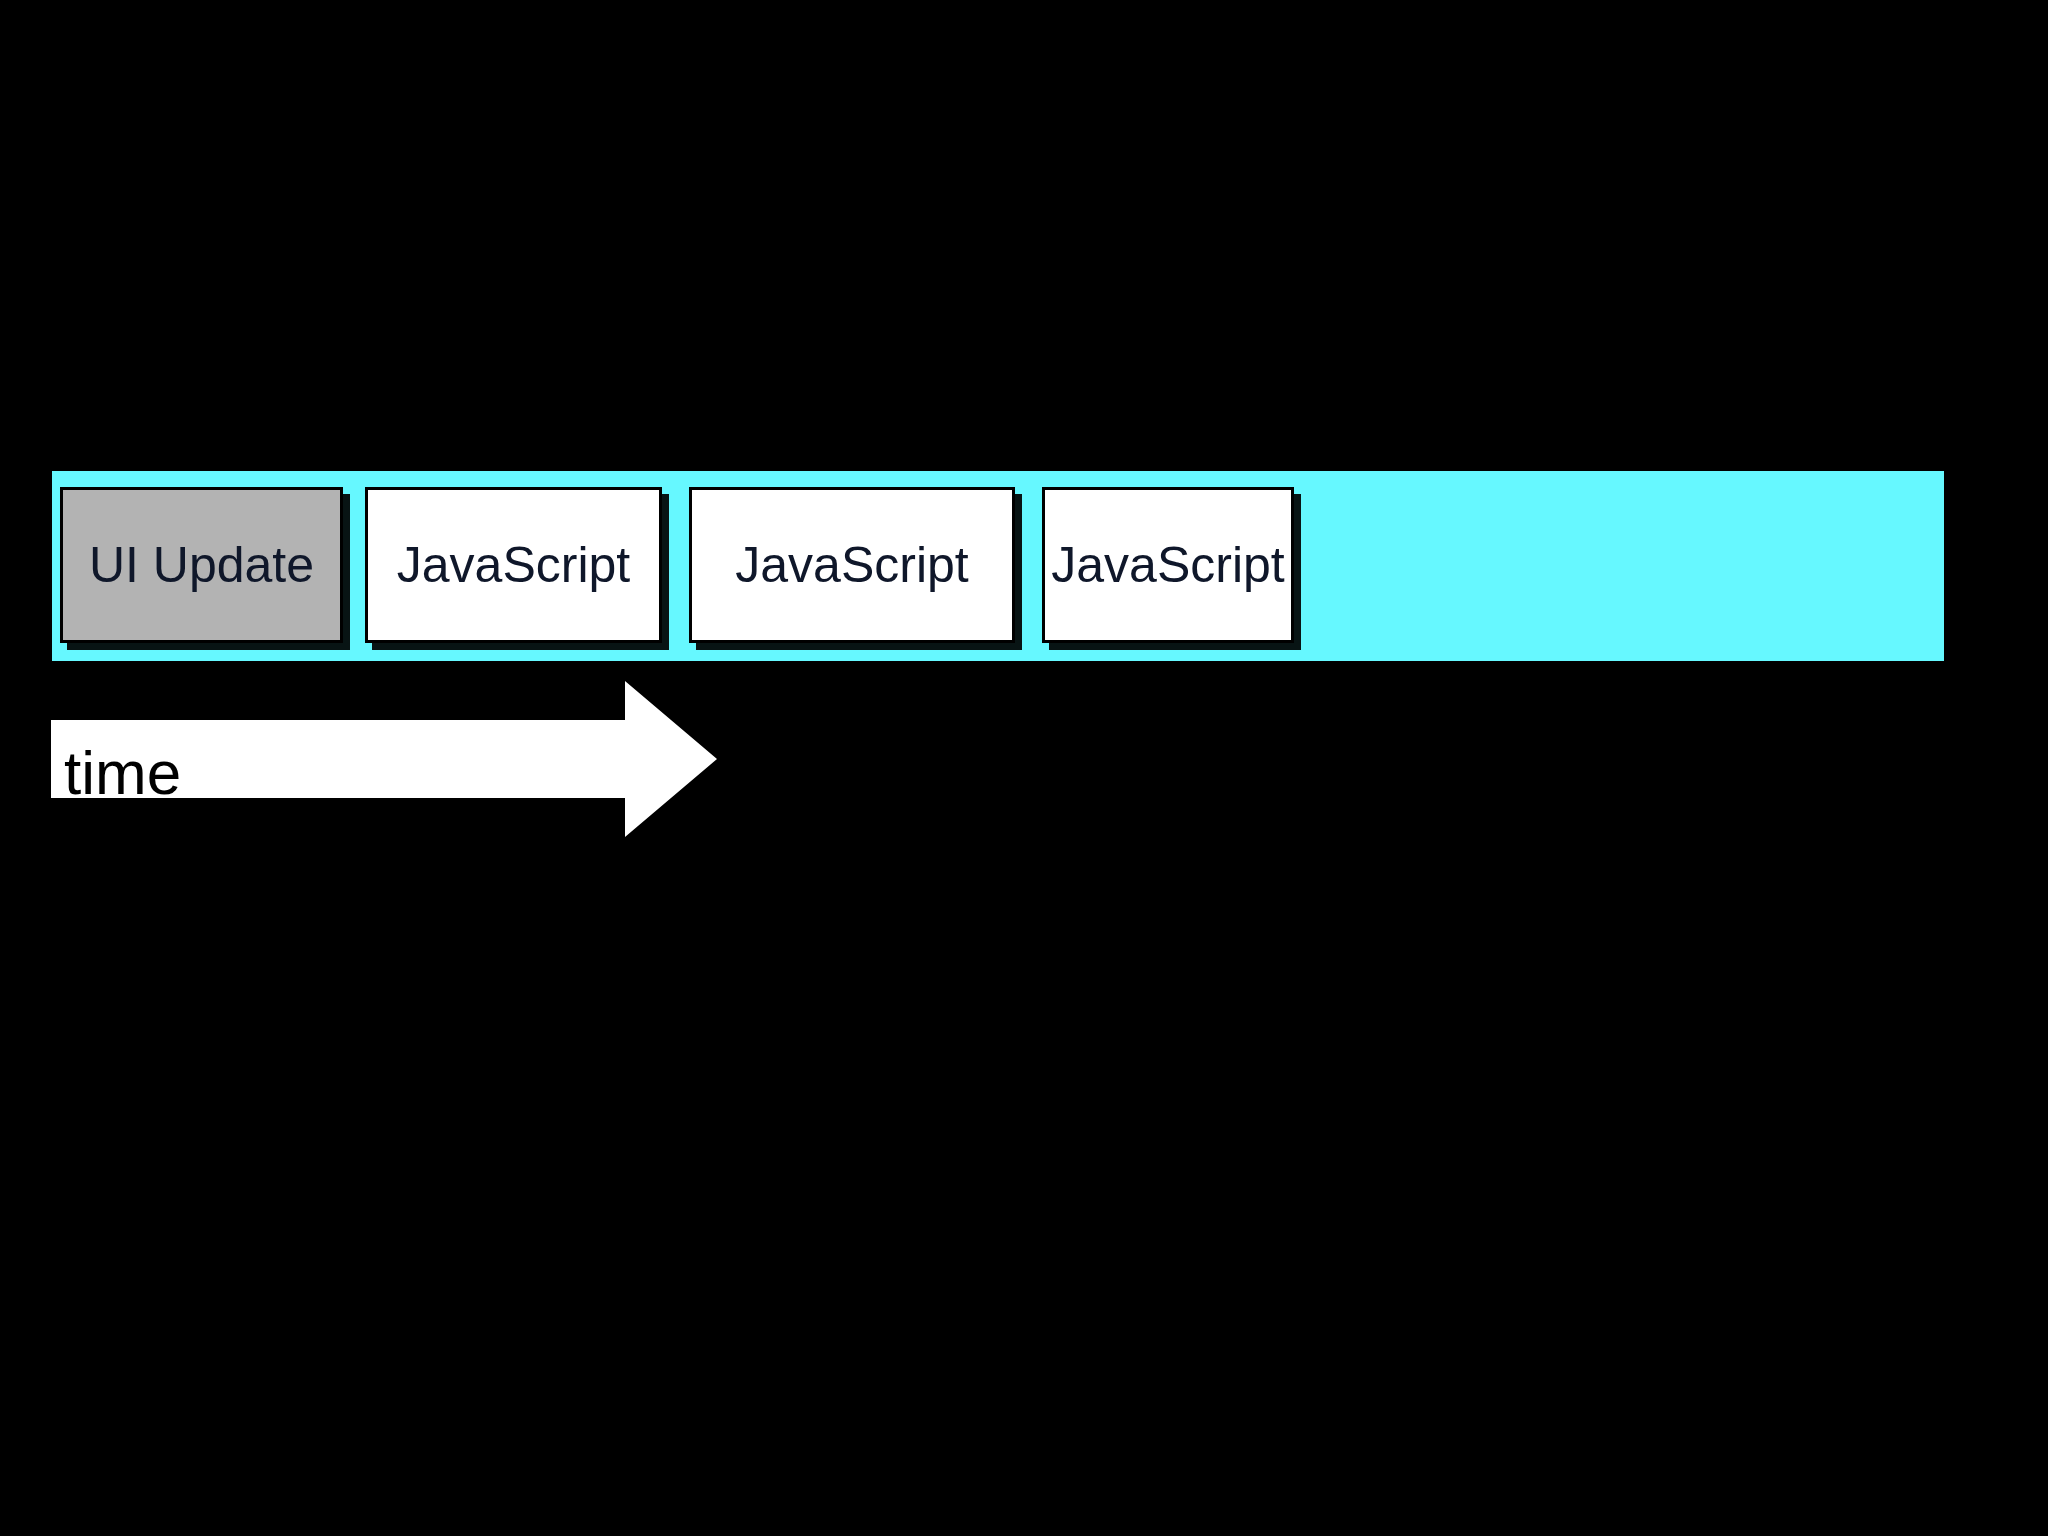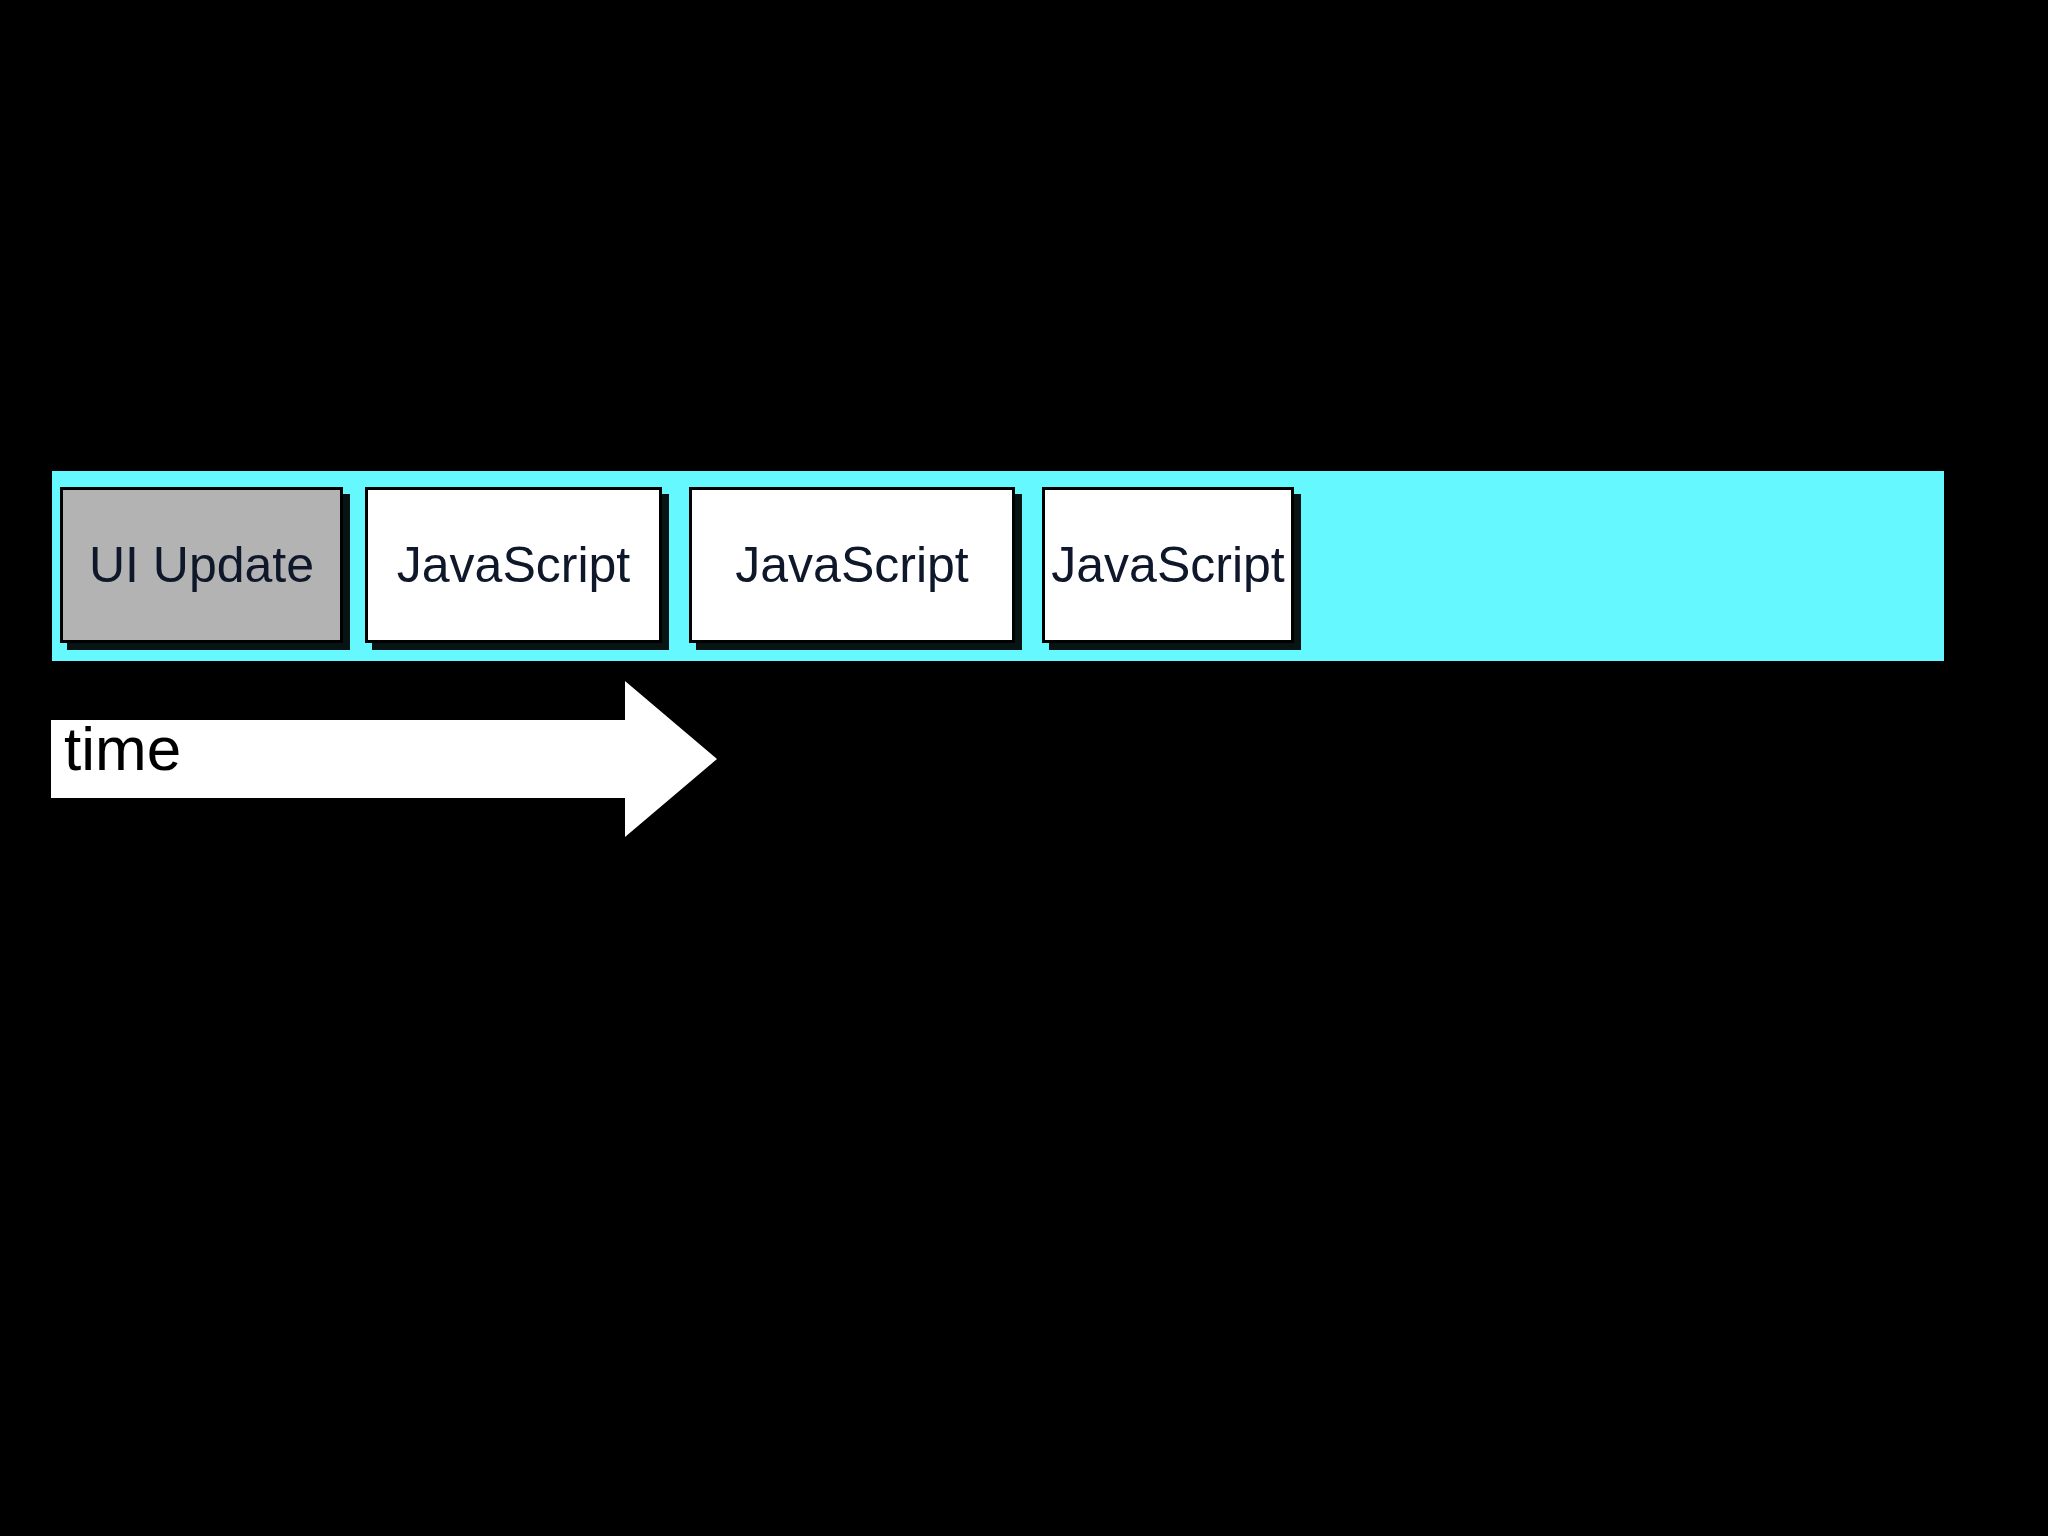--- a/index.html
+++ b/index.html
@@ -67,21 +67,21 @@
     height: 156px;  
   }
   .time-arrow svg {
     display: block;
     width: 666px;
     height: 156px;
   }
   .time-label {
     position: absolute;
     left: 64px;
-    top: 712px;
+    top: 736px;
     font-family: "Liberation Sans", sans-serif;
     font-size: 62px;
     line-height: 74px;
     color: #000000;
     white-space: nowrap;
     pointer-events: none;
   }
 </style>
 </head>
 <body>

